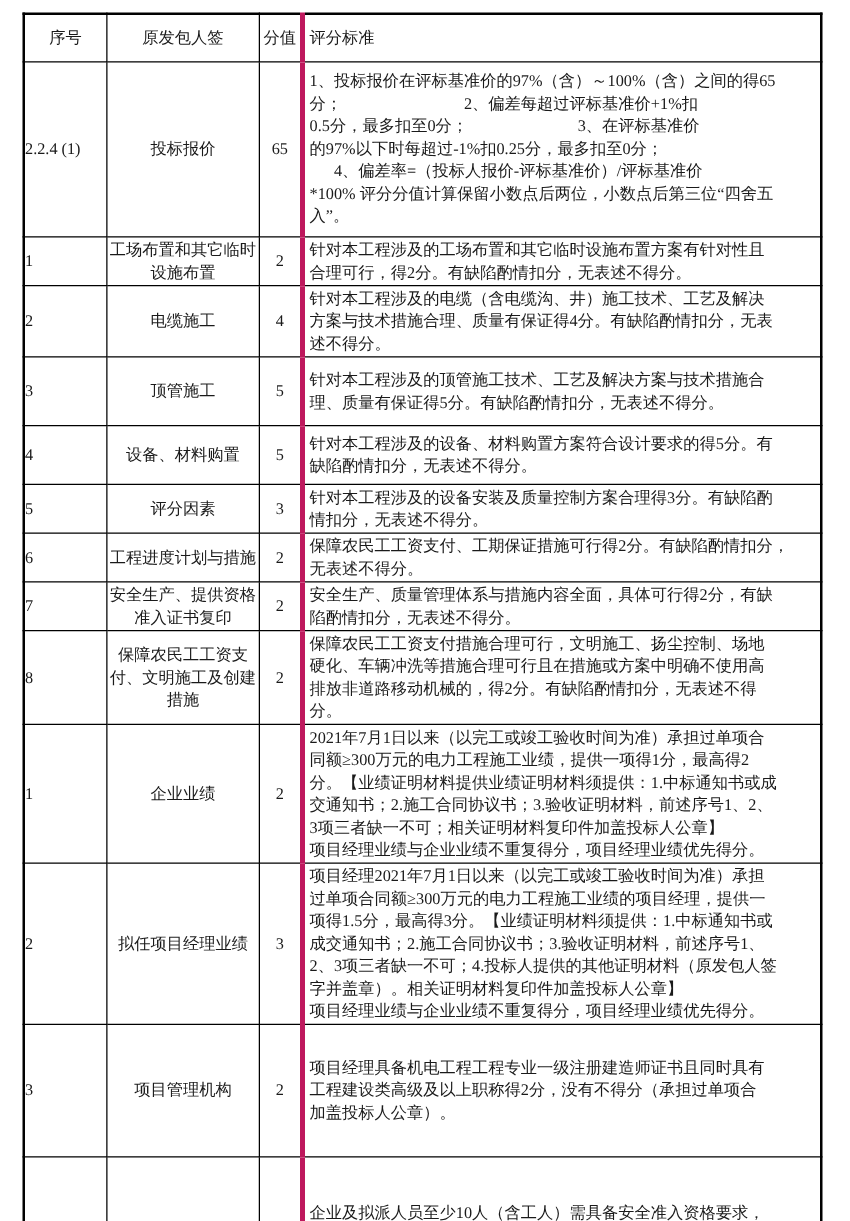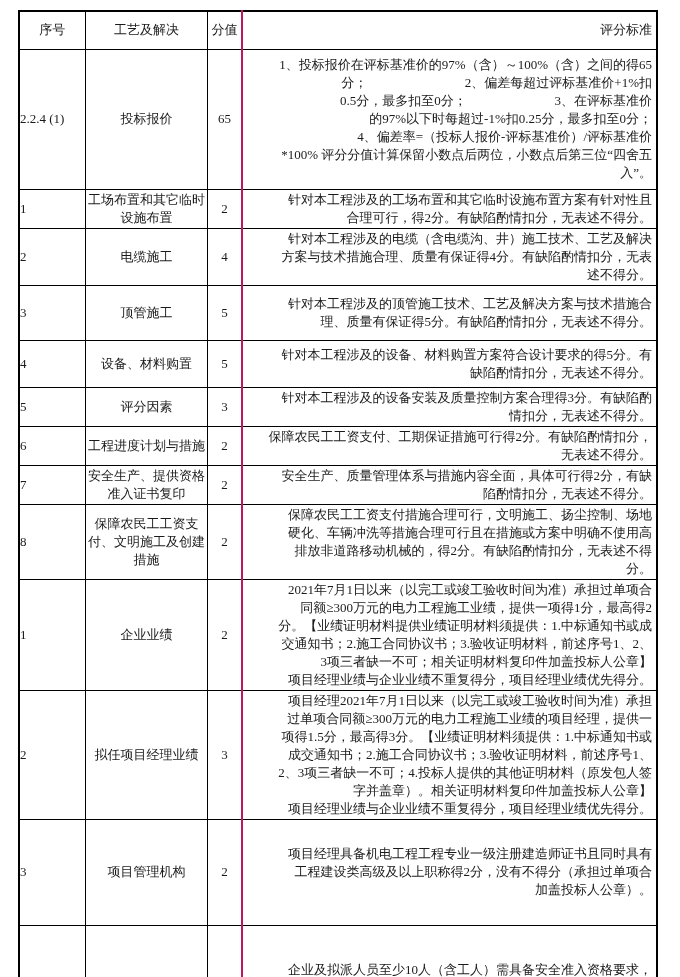--- a/index.html
+++ b/index.html
@@ -25,26 +25,26 @@
     padding:1px 2px;
   }
   .score-table col.c-no{width:66px;}
   .score-table col.c-factor{width:122px;}
   .score-table col.c-score{width:34px;}
   .score-table col.c-criteria{width:414px;}
   .score-table .col-no{white-space:nowrap;padding:1px 0;}
   .score-table .col-factor{text-align:center;line-height:18px;}
   .score-table .col-score{text-align:center;white-space:nowrap;padding:1px 0;margin-left:45px;}
   .score-table .col-criteria{
-    text-align:right;
+    text-align:left;
     padding:1px 4px;
     line-height:18px;
     white-space:pre-wrap;
     word-break:break-all;
-    border-left:2px solid #be185d;
+    border-left:4px solid #be185d;
   }
   thead tr{height:38px;}
   tbody tr:nth-child(1){height:140px;}
   tbody tr:nth-child(2){height:37px;}
   tbody tr:nth-child(3){height:38px;}
   tbody tr:nth-child(4){height:55px;}
   tbody tr:nth-child(5){height:47px;}
   tbody tr:nth-child(6){height:38px;}
   tbody tr:nth-child(7){height:38px;}
   tbody tr:nth-child(8){height:38px;}
@@ -62,21 +62,21 @@
 <table class="score-table">
   <colgroup>
     <col class="c-no">
       <col class="c-factor">
       <col class="c-score">
       <col class="c-criteria">
   </colgroup>
   <thead>
     <tr>
       <th class="col-no">序号</th>
-      <th class="col-factor">工艺及解决</th>
+      <th class="col-factor">原发包人签</th>
       <th class="col-score">分值</th>
       <th class="col-criteria">评分标准</th>
     </tr>
   </thead>
   <tbody id="table-body">
       <tr>
         <td class="col-no">2.2.4 (1)</td>
         <td class="col-factor">投标报价</td>
         <td class="col-score">65</td>
         <td class="col-criteria">1、投标报价在评标基准价的97%（含）～100%（含）之间的得65

